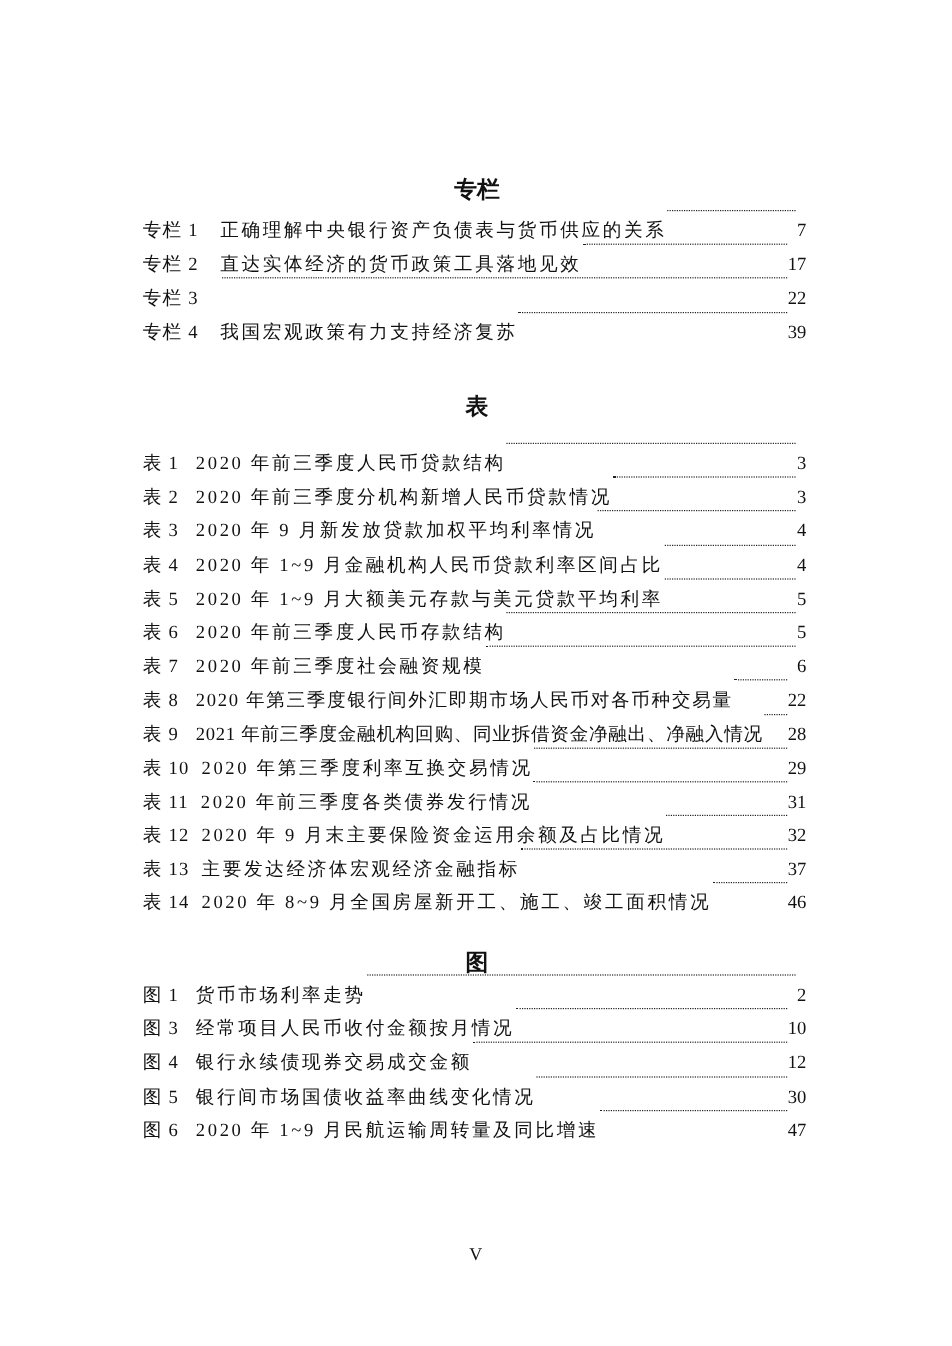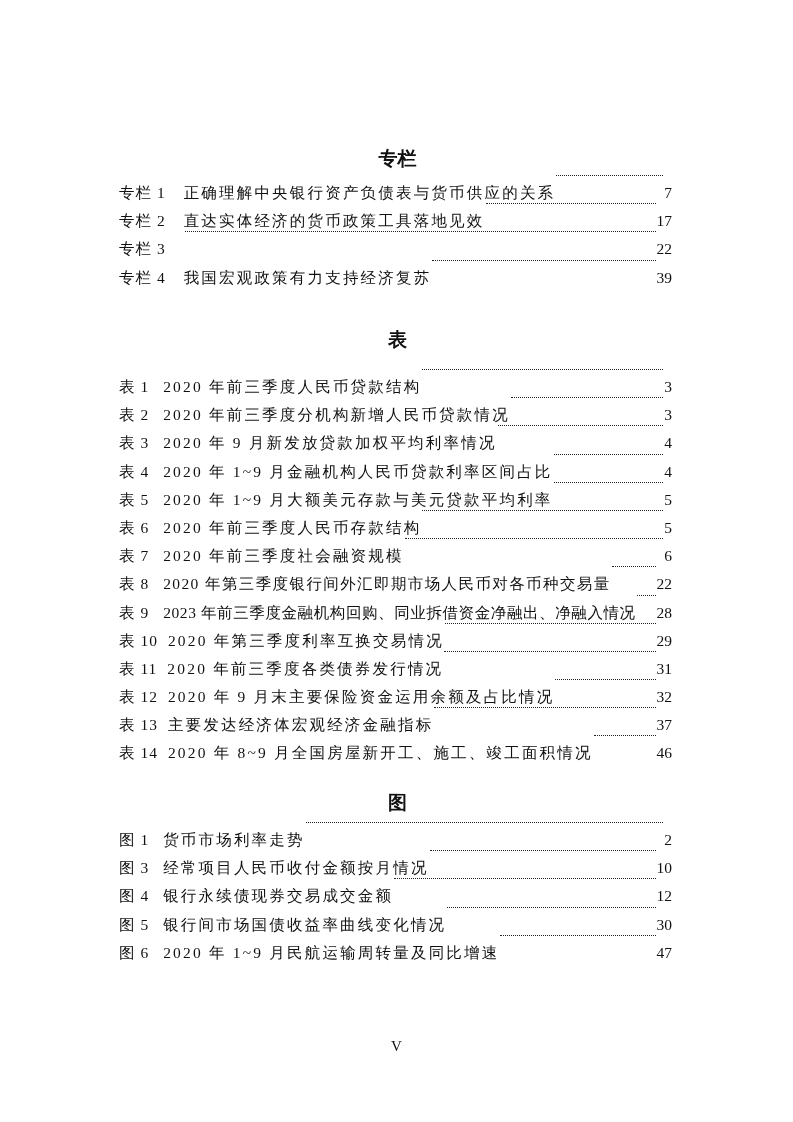--- a/index.html
+++ b/index.html
@@ -167,21 +167,21 @@
     <li class="toc-row">
       <span class="toc-label">表 8</span>
         <span class="gap-b"></span>
       <span class="toc-text" style="letter-spacing:1.4px;">2020 年第三季度银行间外汇即期市场人民币对各币种交易量</span>
       <span class="toc-leader"></span>
       <span class="toc-page">22</span>
     </li>
     <li class="toc-row">
       <span class="toc-label">表 9</span>
         <span class="gap-b"></span>
-      <span class="toc-text" style="letter-spacing:0.6px;">2023 年前三季度金融机构回购、同业拆借资金净融出、净融入情况</span>
+      <span class="toc-text" style="letter-spacing:0.6px;">2021 年前三季度金融机构回购、同业拆借资金净融出、净融入情况</span>
       <span class="toc-leader"></span>
       <span class="toc-page">28</span>
     </li>
     <li class="toc-row">
       <span class="toc-label">表 10</span>
         <span class="gap-b2"></span>
       <span class="toc-text">2020 年第三季度利率互换交易情况</span>
       <span class="toc-leader"></span>
       <span class="toc-page">29</span>
     </li>
@@ -211,21 +211,21 @@
         <span class="gap-b2"></span>
       <span class="toc-text">2020 年 8~9 月全国房屋新开工、施工、竣工面积情况</span>
       <span class="toc-leader"></span>
       <span class="toc-page">46</span>
     </li>
   </ul>
 </section>
 
 <section class="section" style="top:790px;">
   <h2 class="section-title">图</h2>
-  <ul class="toc-list" style="margin-top:10px;">
+  <ul class="toc-list" style="">
     <li class="toc-row">
       <span class="toc-label">图 1</span>
         <span class="gap-t"></span>
       <span class="toc-text">货币市场利率走势</span>
       <span class="toc-leader"></span>
       <span class="toc-page">2</span>
     </li>
     <li class="toc-row">
       <span class="toc-label">图 3</span>
         <span class="gap-t"></span>

